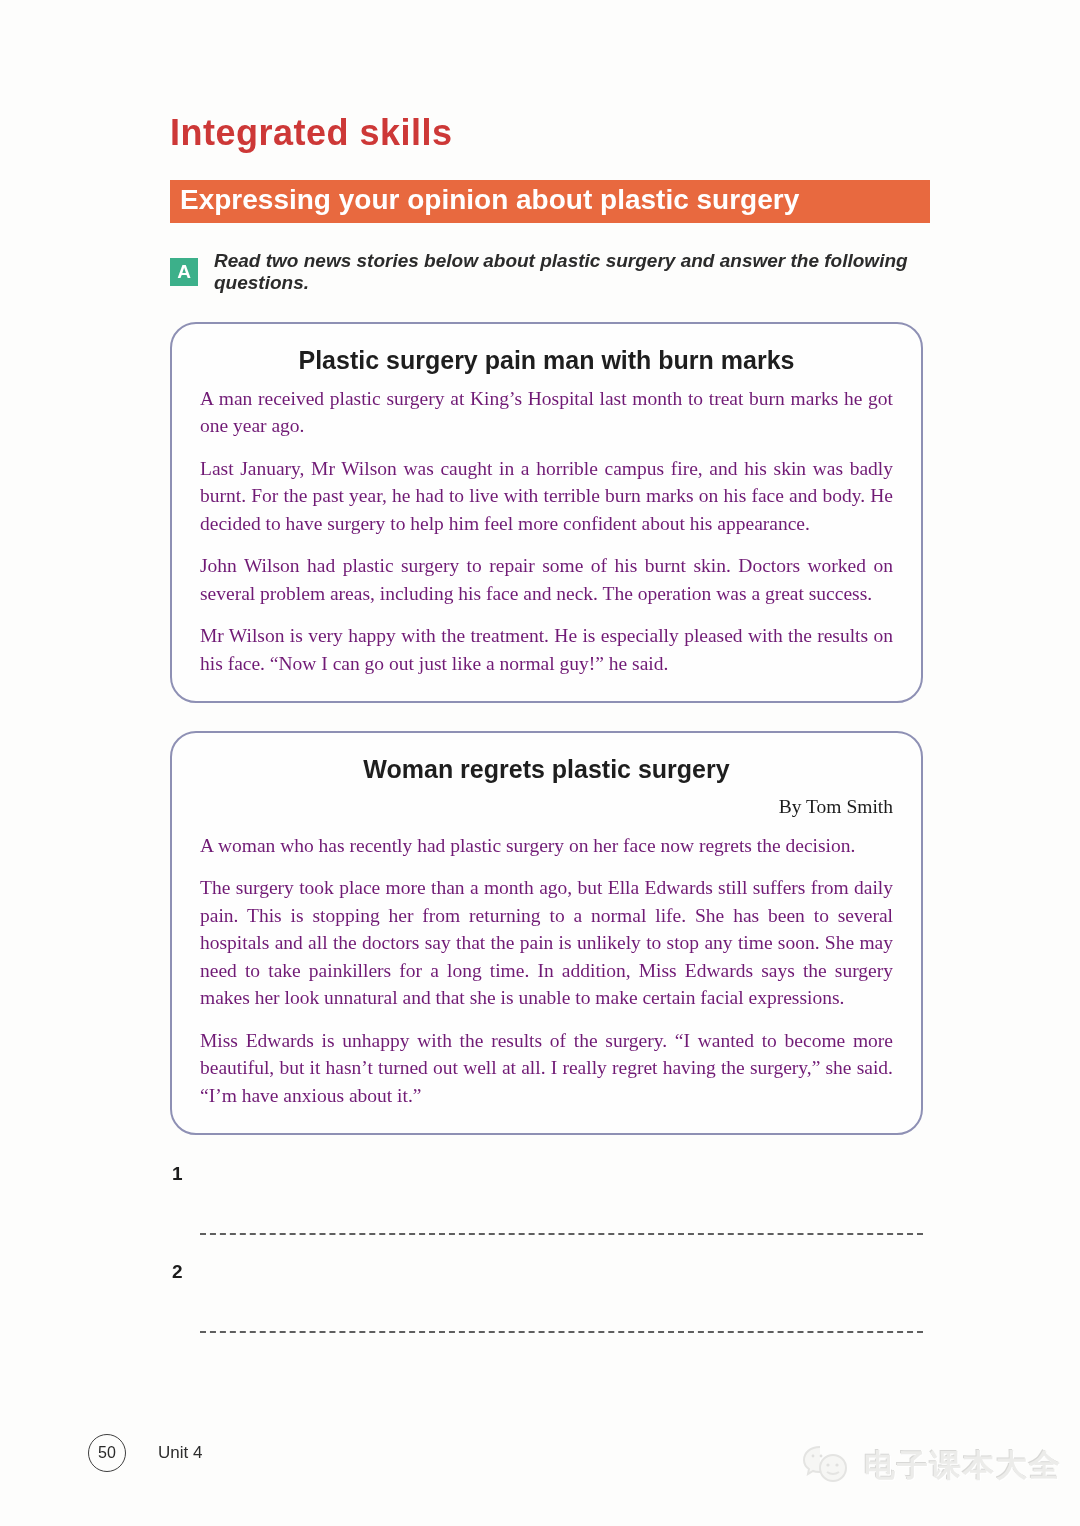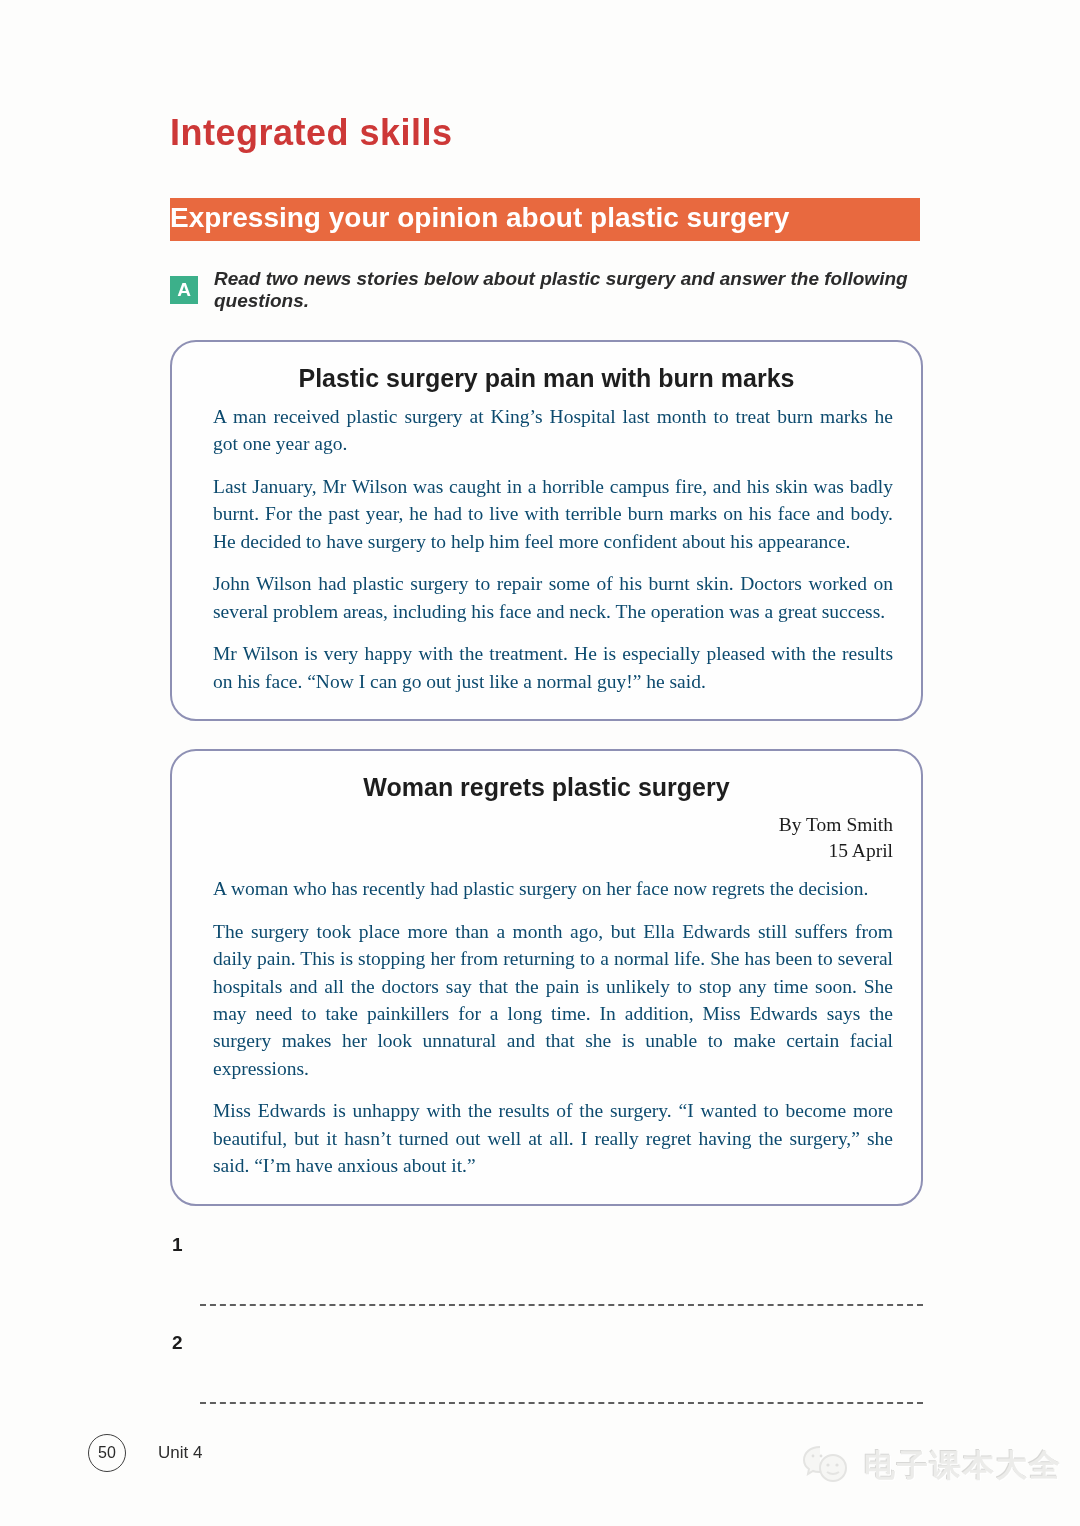--- a/index.html
+++ b/index.html
@@ -10,34 +10,34 @@
     color: #1c1c1c;
     position: relative;
     overflow: hidden;
   }
   .page {
     position: absolute; inset: 0;
     padding: 112px 150px 0 170px;
     box-sizing: border-box;
   }
   .page-title {
-    margin: 0 0 44px 0;
+    margin: 0 0 26px 0;
     font-family: "Liberation Sans", sans-serif;
     font-weight: bold;
     font-size: 36px;
     letter-spacing: 0.5px;
     color: #cd3837;
   }
   .banner {
     background: #e8693f;
     color: #ffffff;
     font-family: "Liberation Sans", sans-serif;
     font-weight: bold;
     font-size: 28px;
-    padding: 4px 12px 7px 0;
+    padding: 4px 12px 7px 10px;
     margin-bottom: 27px;
     width: 738px;
   }
   .instruction-row {
     display: flex;
     align-items: center;
     gap: 16px;
     margin-bottom: 28px;
   }
   .part-badge {
@@ -75,25 +75,25 @@
     color: #1e1e1e;
   }
   .byline {
     text-align: right;
     font-size: 19.5px;
     line-height: 1.3;
     color: #1c1c1c;
     margin-bottom: 12px;
   }
   .story-box p {
-    margin: 0 0 15px 13px;
+    margin: 0 0 15px 0;
     font-size: 19.5px;
     line-height: 1.41;
     text-align: justify;
-    color: #0c4a6e;
+    color: #701a75;
   }
   .story-box p:last-child { margin-bottom: 2px; }
   .question {
     display: flex;
     align-items: baseline;
     margin: 0 0 0 2px;
   }
   .qnum {
     font-family: "Liberation Sans", sans-serif;
     font-weight: bold;
@@ -171,21 +171,20 @@
     <p>A man received plastic surgery at King’s Hospital last month to treat burn marks he got one year ago.</p>
     <p>Last January, Mr Wilson was caught in a horrible campus fire, and his skin was badly burnt. For the past year, he had to live with terrible burn marks on his face and body. He decided to have surgery to help him feel more confident about his appearance.</p>
     <p>John Wilson had plastic surgery to repair some of his burnt skin. Doctors worked on several problem areas, including his face and neck. The operation was a great success.</p>
     <p>Mr Wilson is very happy with the treatment. He is especially pleased with the results on his face. “Now I can go out just like a normal guy!” he said.</p>
   </div>
 
   <div class="story-box">
     <h2 class="story-title">Woman regrets plastic surgery</h2>
     <div class="byline">
       <div>By Tom Smith</div>
-      <div>15 April</div>
     </div>
     <p>A woman who has recently had plastic surgery on her face now regrets the decision.</p>
     <p>The surgery took place more than a month ago, but Ella Edwards still suffers from daily pain. This is stopping her from returning to a normal life. She has been to several hospitals and all the doctors say that the pain is unlikely to stop any time soon. She may need to take painkillers for a long time. In addition, Miss Edwards says the surgery makes her look unnatural and that she is unable to make certain facial expressions.</p>
     <p>Miss Edwards is unhappy with the results of the surgery. “I wanted to become more beautiful, but it hasn’t turned out well at all. I really regret having the surgery,” she said. “I’m have anxious about it.”</p>
   </div>
 
   <div class="question">
     <span class="qnum">1</span>
   </div>
   <div class="answer-line"></div>

